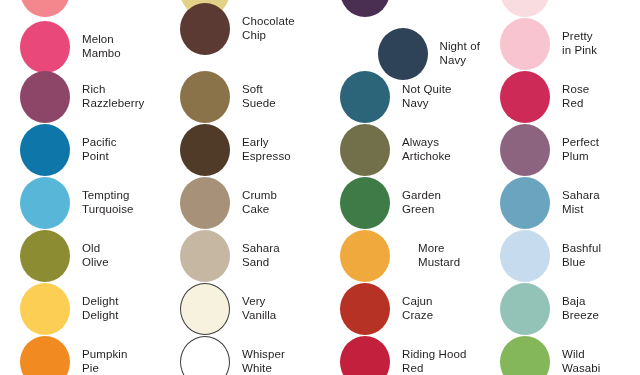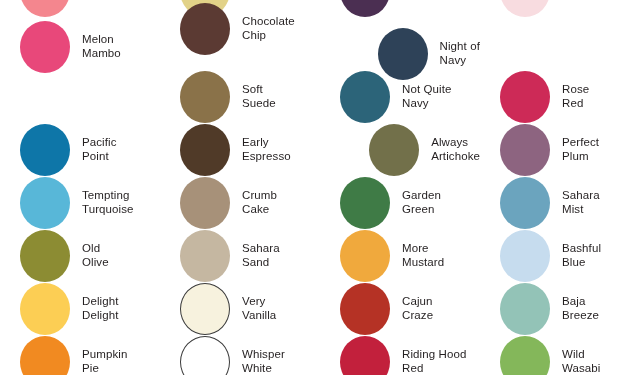--- a/index.html
+++ b/index.html
@@ -41,20 +41,24 @@
 
 <div id="chart">
     <div class="col col-0">
       <div class="swatch-row" style="top: -36px;">
         <div class="dot" title="#F4868E" style="background: rgb(244, 134, 142);"></div>
         <div class="label"><span class="l1"></span><span class="l2"></span></div>
       </div>
       <div class="swatch-row" style="top: 20px;">
         <div class="dot" title="#E8487A" style="background: rgb(232, 72, 122);"></div>
         <div class="label"><span class="l1">Melon</span><span class="l2">Mambo</span></div>
+      </div>
+      <div class="swatch-row" style="top: 70px;">
+        <div class="dot" title="#8E4668" style="background: rgb(142, 70, 104);"></div>
+        <div class="label"><span class="l1">Rich</span><span class="l2">Razzleberry</span></div>
       </div>
       <div class="swatch-row" style="top: 123px;">
         <div class="dot" title="#0E76A8" style="background: rgb(14, 118, 168);"></div>
         <div class="label"><span class="l1">Pacific</span><span class="l2">Point</span></div>
       </div>
       <div class="swatch-row" style="top: 176px;">
         <div class="dot" title="#58B7D8" style="background: rgb(88, 183, 216);"></div>
         <div class="label"><span class="l1">Tempting</span><span class="l2">Turquoise</span></div>
       </div>
       <div class="swatch-row" style="top: 229px;">
@@ -110,45 +114,49 @@
         <div class="label"><span class="l1"></span><span class="l2"></span></div>
       </div>
       <div class="swatch-row" style="top: 27px; justify-content: flex-end;">
         <div class="dot" title="#2E4258" style="background: rgb(46, 66, 88);"></div>
         <div class="label"><span class="l1">Night of</span><span class="l2">Navy</span></div>
       </div>
       <div class="swatch-row" style="top: 70px;">
         <div class="dot" title="#2C6479" style="background: rgb(44, 100, 121);"></div>
         <div class="label"><span class="l1">Not Quite</span><span class="l2">Navy</span></div>
       </div>
-      <div class="swatch-row" style="top: 123px; justify-content: flex-end;">
+      <div class="swatch-row" style="top: 123px;">
         <div class="dot" title="#72704A" style="background: rgb(114, 112, 74);"></div>
         <div class="label"><span class="l1">Always</span><span class="l2">Artichoke</span></div>
       </div>
       <div class="swatch-row" style="top: 176px;">
         <div class="dot" title="#3F7B46" style="background: rgb(63, 123, 70);"></div>
         <div class="label"><span class="l1">Garden</span><span class="l2">Green</span></div>
       </div>
-      <div class="swatch-row" style="top: 229px;">
+      <div class="swatch-row" style="top: 229px; gap: 16px;">
         <div class="dot" title="#F0A93D" style="background: rgb(240, 169, 61);"></div>
         <div class="label"><span class="l1">More</span><span class="l2">Mustard</span></div>
       </div>
       <div class="swatch-row" style="top: 282px;">
         <div class="dot" title="#B53225" style="background: rgb(181, 50, 37);"></div>
         <div class="label"><span class="l1">Cajun</span><span class="l2">Craze</span></div>
       </div>
       <div class="swatch-row" style="top: 335px;">
         <div class="dot" title="#C2203C" style="background: rgb(194, 32, 60);"></div>
         <div class="label"><span class="l1">Riding Hood</span><span class="l2">Red</span></div>
       </div>
     </div>
     <div class="col col-3">
       <div class="swatch-row" style="top: -36px;">
         <div class="dot" title="#F8DCE0" style="background: rgb(248, 220, 224);"></div>
         <div class="label"><span class="l1"></span><span class="l2"></span></div>
+      </div>
+      <div class="swatch-row" style="top: 17px;">
+        <div class="dot" title="#F7C4CF" style="background: rgb(247, 196, 207);"></div>
+        <div class="label"><span class="l1">Pretty</span><span class="l2">in Pink</span></div>
       </div>
       <div class="swatch-row" style="top: 70px;">
         <div class="dot" title="#CD2A57" style="background: rgb(205, 42, 87);"></div>
         <div class="label"><span class="l1">Rose</span><span class="l2">Red</span></div>
       </div>
       <div class="swatch-row" style="top: 123px;">
         <div class="dot" title="#8D6480" style="background: rgb(141, 100, 128);"></div>
         <div class="label"><span class="l1">Perfect</span><span class="l2">Plum</span></div>
       </div>
       <div class="swatch-row" style="top: 176px;">

